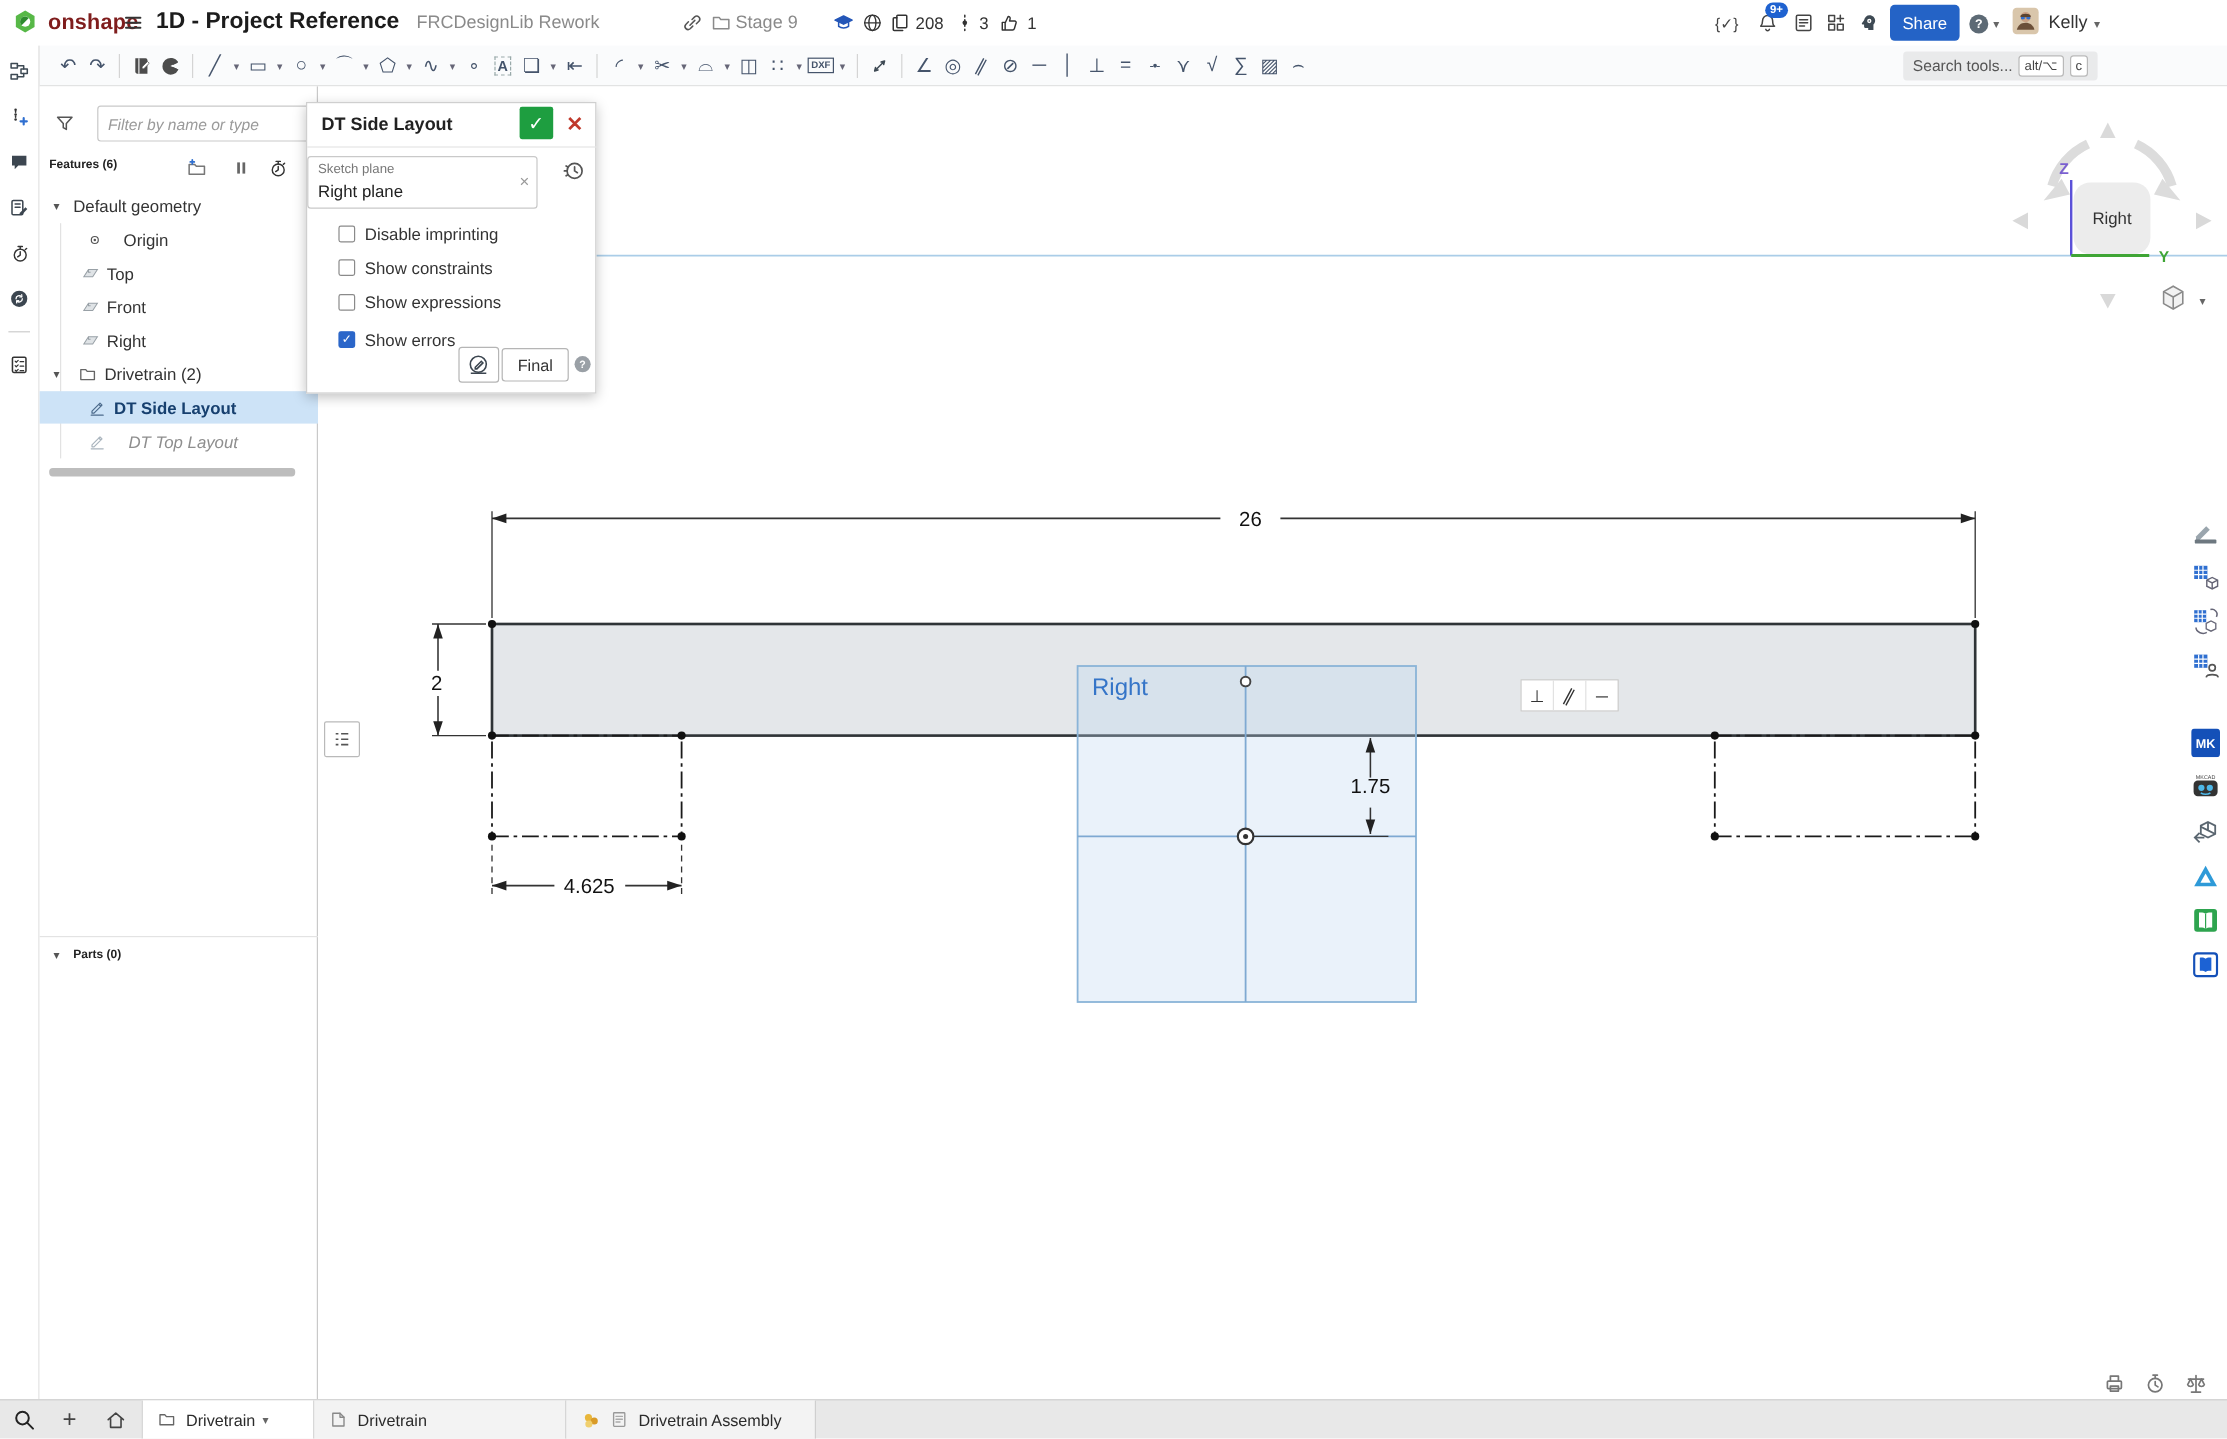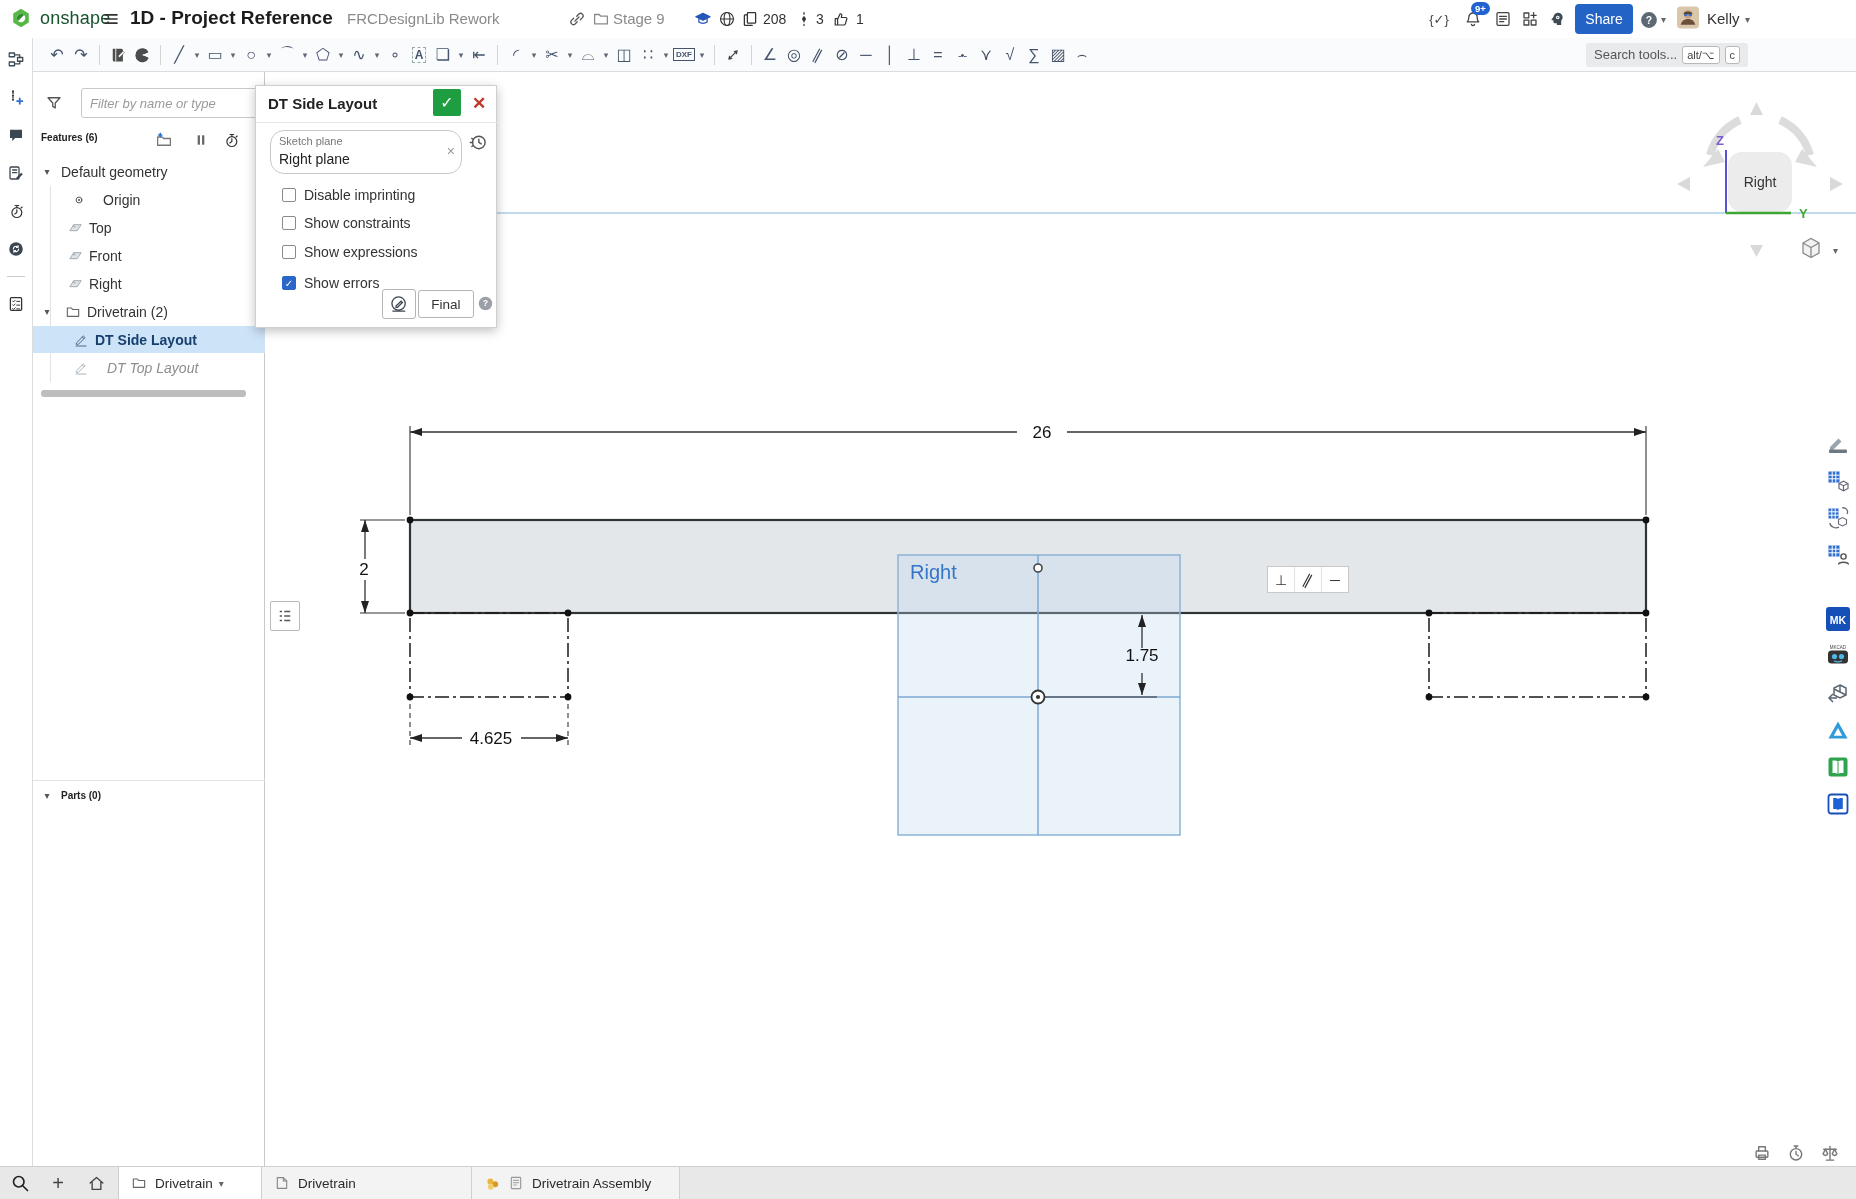--- a/index.html
+++ b/index.html
@@ -4,21 +4,21 @@
 <style>
   html,body{margin:0;padding:0;background:#fff;}
   #app{position:relative;width:1856px;height:1199px;overflow:hidden;
        font-family:"Liberation Sans",sans-serif;color:#333;background:#fff;}
   .abs{position:absolute;}
   
   #header{position:absolute;left:0;top:0;width:1856px;height:38px;background:#fff;}
   .hic{display:inline-flex;align-items:center;justify-content:center;width:22px;height:22px;}
   .htxt{font-size:15px;color:#8a8a8a;}
   #doc-title{font-size:19px;font-weight:bold;color:#1c1c1c;}
-  #brand-text{font-size:18px;color:#14532d;font-weight:400;letter-spacing:.2px;}
+  #brand-text{font-size:18px;color:#7f1d1d;font-weight:700;letter-spacing:.2px;}
   .count{font-size:14px;color:#333;}
   #share-btn{position:absolute;left:1575px;top:4px;width:58px;height:30px;background:#2463c6;color:#fff;
     font-size:14px;border-radius:4px;display:flex;align-items:center;justify-content:center;cursor:pointer;}
   #bell-badge{position:absolute;left:1471px;top:2px;background:#1f62d0;color:#fff;font-size:9.5px;font-weight:bold;
     padding:1px 4px;border-radius:7px;}
   .caret{font-size:10px;color:#666;}
   
   #toolbar{position:absolute;left:33px;top:38px;width:1823px;height:34px;background:#fafbfc;
     border-bottom:1px solid #dcdcdc;display:flex;align-items:center;padding-left:12px;box-sizing:border-box;}
   .tool{width:24px;height:26px;display:flex;align-items:center;justify-content:center;font-size:15px;
@@ -55,21 +55,21 @@
   #parts-divider{position:absolute;left:0;top:708px;width:232px;height:1px;background:#e3e3e3;}
   
   #dialog{position:absolute;left:255px;top:85px;width:242px;height:243px;background:#fff;z-index:30;
     border:1px solid #cfcfcf;box-shadow:0 3px 10px rgba(0,0,0,.25);box-sizing:border-box;}
   #dlg-title{position:absolute;left:12px;top:9px;font-size:15px;font-weight:bold;color:#222;}
   #dlg-ok{position:absolute;left:177px;top:3px;width:28px;height:27px;background:#1e9e40;border-radius:2px;
     color:#fff;font-size:16px;display:flex;align-items:center;justify-content:center;cursor:pointer;}
   #dlg-close{position:absolute;left:212px;top:6px;width:22px;height:22px;color:#c0392b;font-size:17px;font-weight:bold;
     display:flex;align-items:center;justify-content:center;cursor:pointer;}
   #dlg-sep{position:absolute;left:0;top:36px;width:242px;height:1px;background:#e5e5e5;}
-  #plane-field{position:absolute;left:14px;top:44px;width:192px;height:44px;border:1px solid #c9c9c9;border-radius:14px;box-sizing:border-box;cursor:text;}
+  #plane-field{position:absolute;left:0;top:44px;width:192px;height:44px;border:1px solid #c9c9c9;border-radius:3px;box-sizing:border-box;cursor:text;}
   #plane-label{position:absolute;left:8px;top:4px;font-size:11px;color:#777;}
   #plane-value{position:absolute;left:8px;top:20px;font-size:14px;color:#222;}
   #plane-clear{position:absolute;right:6px;top:12px;font-size:14px;color:#999;cursor:pointer;}
   #dlg-clock{position:absolute;left:212px;top:46px;width:22px;height:22px;cursor:pointer;}
   .cbrow{position:absolute;left:12px;height:18px;display:flex;align-items:center;gap:8px;cursor:pointer;margin-left:14px;}
   .cbox{width:14px;height:14px;border:1.4px solid #8a8a8a;border-radius:2px;box-sizing:border-box;
     display:flex;align-items:center;justify-content:center;font-size:10px;color:#fff;background:#fff;}
   .cbox.checked{background:#2b66c9;border-color:#2b66c9;}
   .cblbl{font-size:14px;color:#333;}
   #dlg-sketchbtn{position:absolute;left:126px;top:203px;width:32px;height:28px;border:1px solid #b5b5b5;border-radius:3px;

